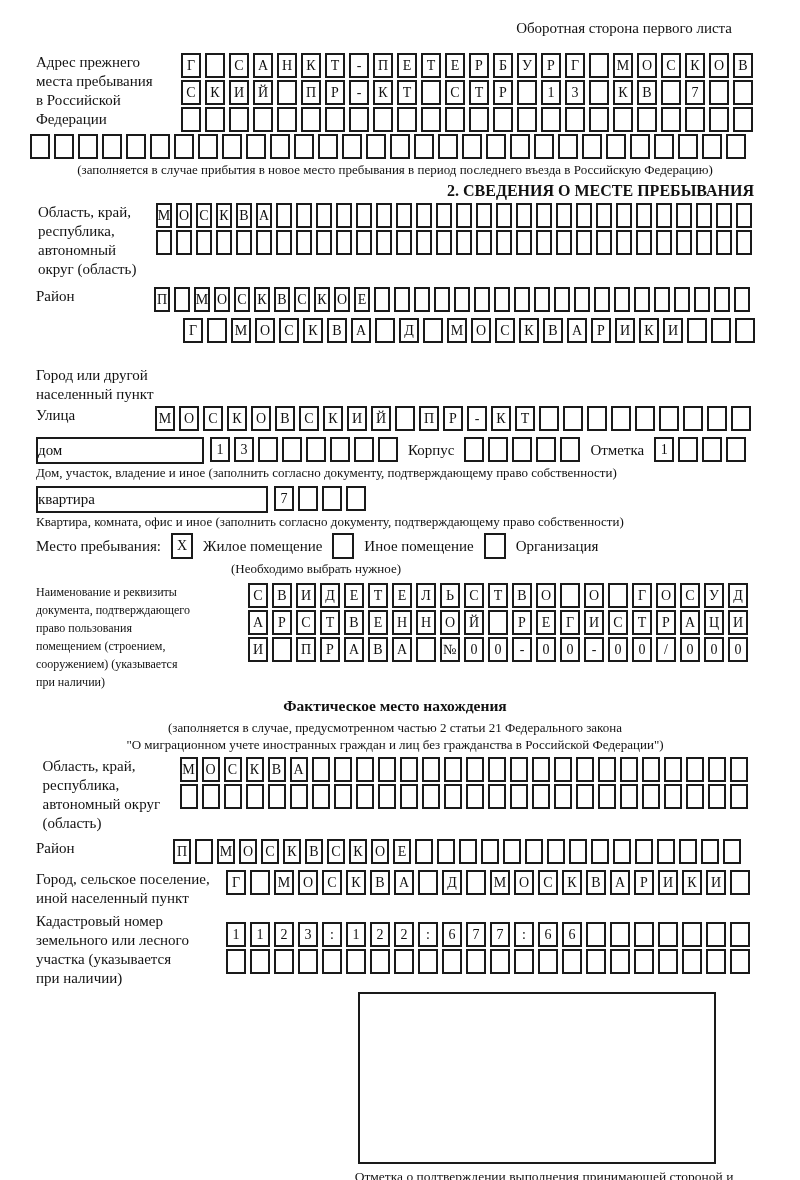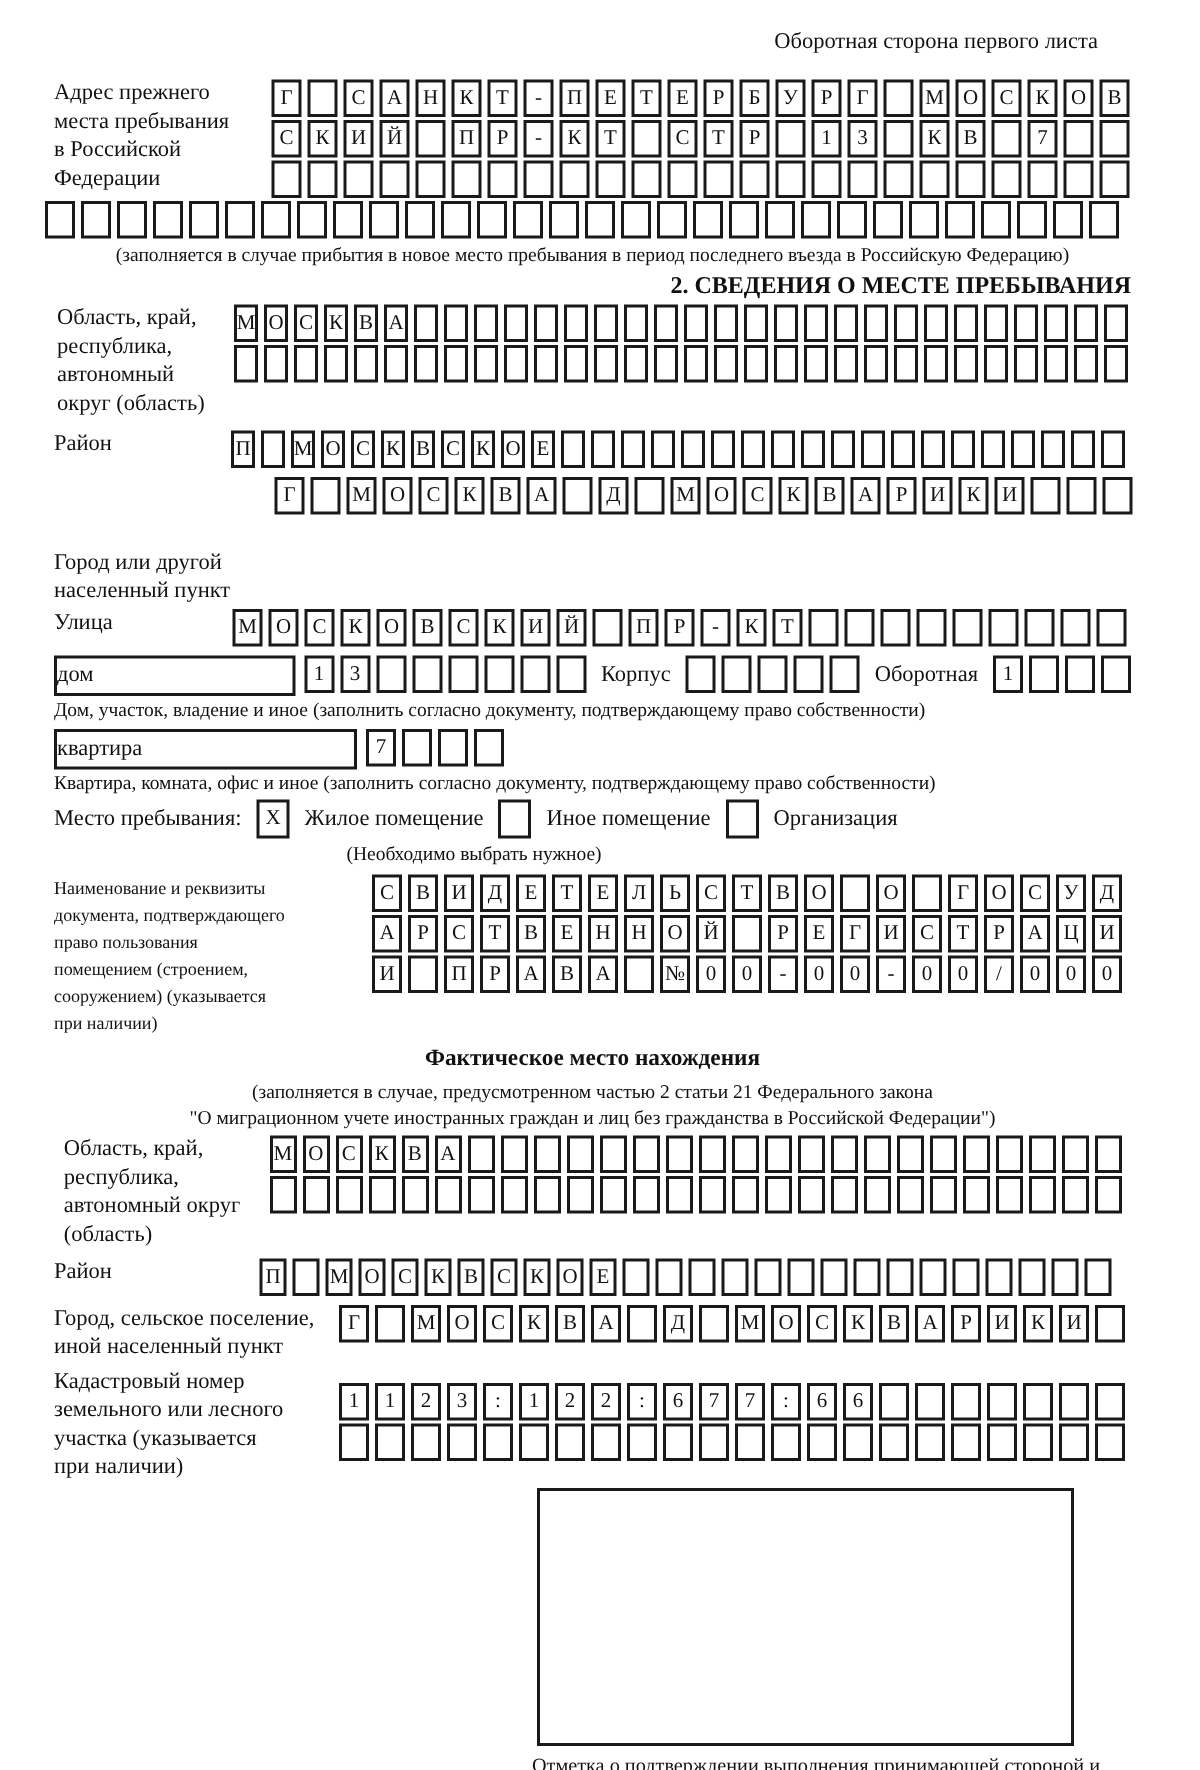--- a/index.html
+++ b/index.html
@@ -40,21 +40,21 @@
 
   .h2 { text-align:right; font-weight:bold; font-size:16px; margin:4px 0 3px 0; }
   .h3 { text-align:center; font-weight:bold; font-size:15.5px; margin:6px 0 4px 0; }
 
   .domrow { display:flex; align-items:flex-start; gap:6px; margin-top:4px; }
   .bigbox {
     height:27px; border:2px solid #1a1a1a; display:flex; align-items:center; justify-content:flex-start;
     font-size:15px;
   }
   .bb168 { width:168px; }
-  .bb202 { width:202px; }
+  .bb202 { width:232px; }
   .inline-label { font-size:15px; line-height:27px; padding:0 4px; }
 
   .mestorow { display:flex; align-items:center; gap:10px; margin-top:3px; font-size:15px; }
   .checkbox {
     width:22px; height:26px; border:2px solid #1a1a1a; flex-shrink:0;
     display:flex; align-items:center; justify-content:center; font-size:14px;
   }
   .note { text-align:center; width:560px; font-size:13px; margin-top:2px; }
 
   .mt2{margin-top:2px;} .mt4{margin-top:4px;} .mt5{margin-top:5px;} .mt6{margin-top:6px;}
@@ -388,21 +388,21 @@
         <span class="cell"></span>
       </div>
     <div class="inline-label">Корпус</div>
     <div class="boxrow md">
         <span class="cell"></span>
         <span class="cell"></span>
         <span class="cell"></span>
         <span class="cell"></span>
         <span class="cell"></span>
       </div>
-    <div class="inline-label">Оборотная</div>
+    <div class="inline-label">Отметка</div>
     <div class="boxrow md">
         <span class="cell">1</span>
         <span class="cell"></span>
         <span class="cell"></span>
         <span class="cell"></span>
       </div>
   </div>
   <div class="caption">Дом, участок, владение и иное (заполнить согласно документу, подтверждающему право собственности)</div>
 
   <div class="domrow mt5">

